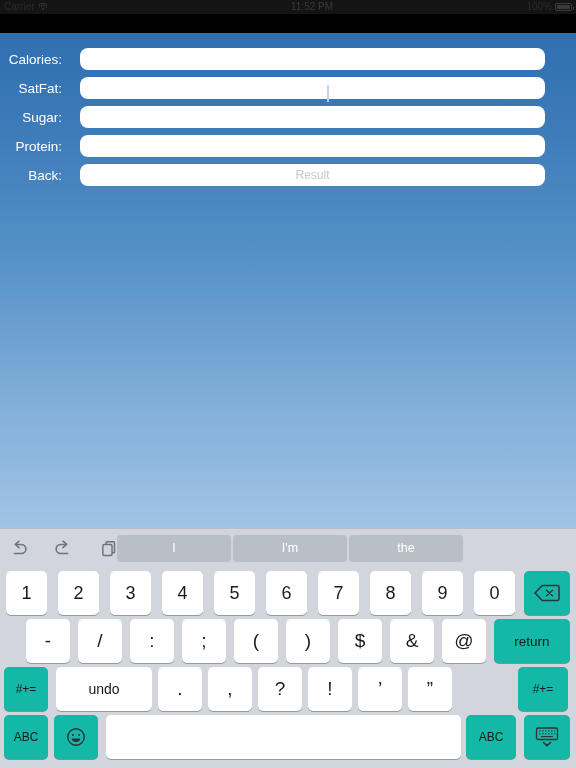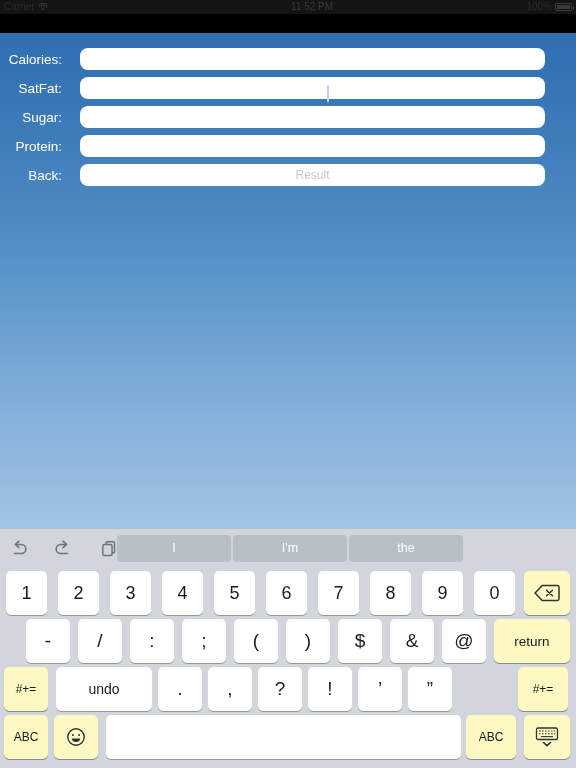--- a/index.html
+++ b/index.html
@@ -94,21 +94,21 @@
   .krow.r3 { top:98px; }
   .krow.r4 { top:146px; }
 
   .key {
     position:absolute; top:0; height:44px;
     background:#ffffff; border-radius:5px;
     box-shadow:0 1px 0 rgba(136,142,150,0.85);
     display:flex; align-items:center; justify-content:center;
     font-size:19px; color:#1a1a1a; cursor:pointer; user-select:none;
   }
-  .key.dark { background:#fef9c3; box-shadow:0 1px 0 rgba(125,132,141,0.9); }
+  .key.dark { background:#14b8a6; box-shadow:0 1px 0 rgba(125,132,141,0.9); }
   .key.sm { font-size:14px; }
   .key.xs { font-size:12px; }
   .key.num { font-size:18px; }
   .key.ret { font-size:13.5px; color:#1a1a1a; }
 
   svg { display:block; }
 </style>
 </head>
 <body>
 

